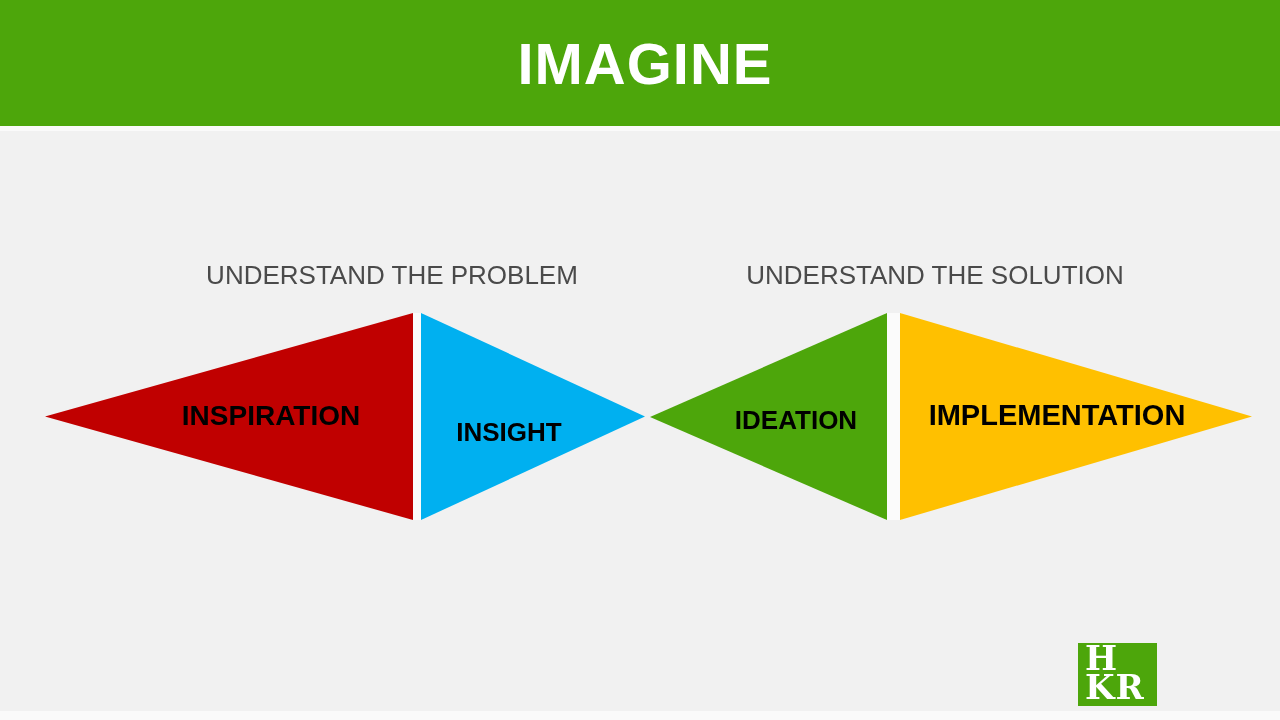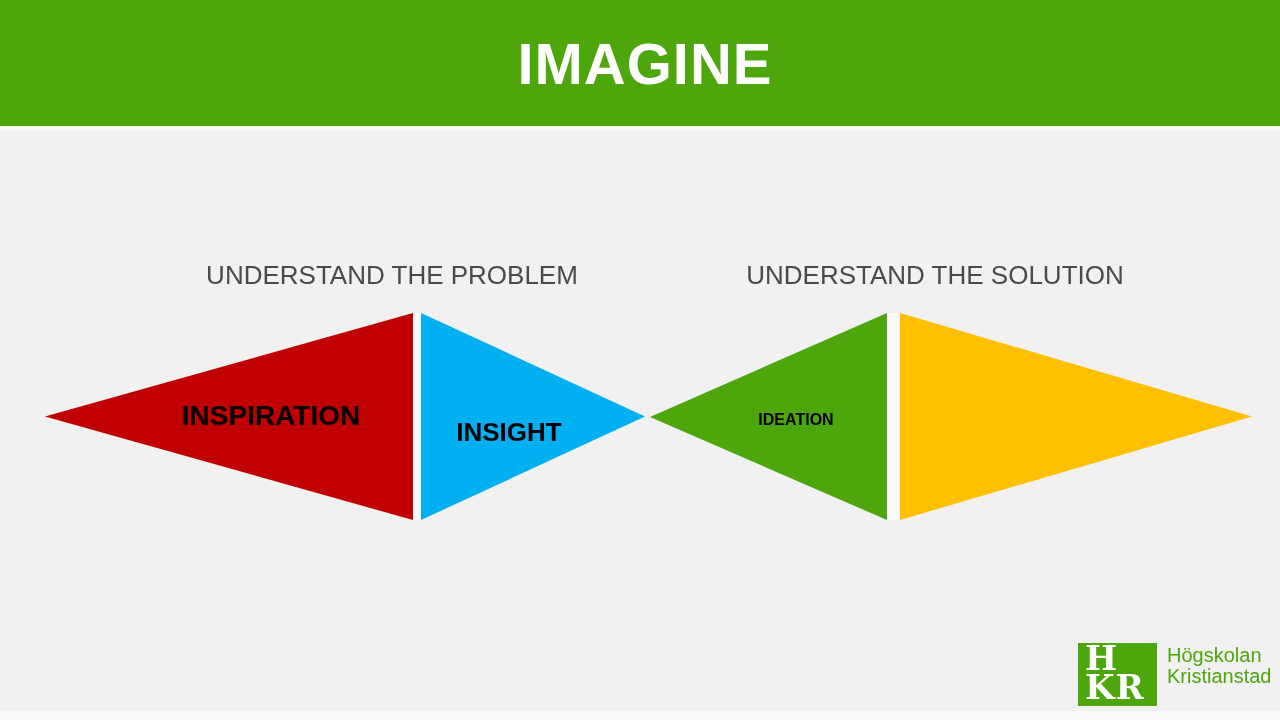--- a/index.html
+++ b/index.html
@@ -54,21 +54,21 @@
 
   .phase-label {
     position: absolute;
     transform: translate(-50%, -50%);
     color: #000000;
     font-weight: bold;
     white-space: nowrap;
   }
   .phase-label.inspiration    { left: 271px;  top: 416px; font-size: 28px; }
   .phase-label.insight        { left: 509px;  top: 432px; font-size: 26px; }
-  .phase-label.ideation       { left: 796px;  top: 420px; font-size: 16px; }
+  .phase-label.ideation       { left: 796px;  top: 420px; font-size: 26px; }
   .phase-label.implementation { left: 1057px; top: 415px; font-size: 29px; }
 
   .bottom-strip {
     position: absolute;
     left: 0; top: 711px;
     width: 1280px; height: 9px;
     background: #FAFAFA;
   }
 
   .logo {
@@ -117,27 +117,24 @@
 
     <polygon points="45,103.5 413,0 413,207" fill="#C00000"></polygon>
     <polygon points="421,0 645,103.5 421,207" fill="#00B0F0"></polygon>
     <polygon points="650,104 887,0 887,207" fill="#4DA60B"></polygon>
     <polygon points="900,0 1252,103.5 900,207" fill="#FFC000"></polygon>
   </svg>
 
   <div class="phase-label inspiration">INSPIRATION</div>
   <div class="phase-label insight">INSIGHT</div>
   <div class="phase-label ideation">IDEATION</div>
+  <div class="phase-label implementation">IMPLEMENTATION</div>
 
   <div class="logo">
     <div class="logo-mark" style="background-color: rgb(77, 166, 11);">
       <span class="row">H</span>
       <span class="row">KR</span>
-    </div>
-    <div class="logo-text" style="color: rgb(77, 166, 11);">
-      <div>Högskolan</div>
-      <div>Kristianstad</div>
     </div>
   </div>
 
   <div class="bottom-strip"></div>
 
 </div>
 
 </body></html>

